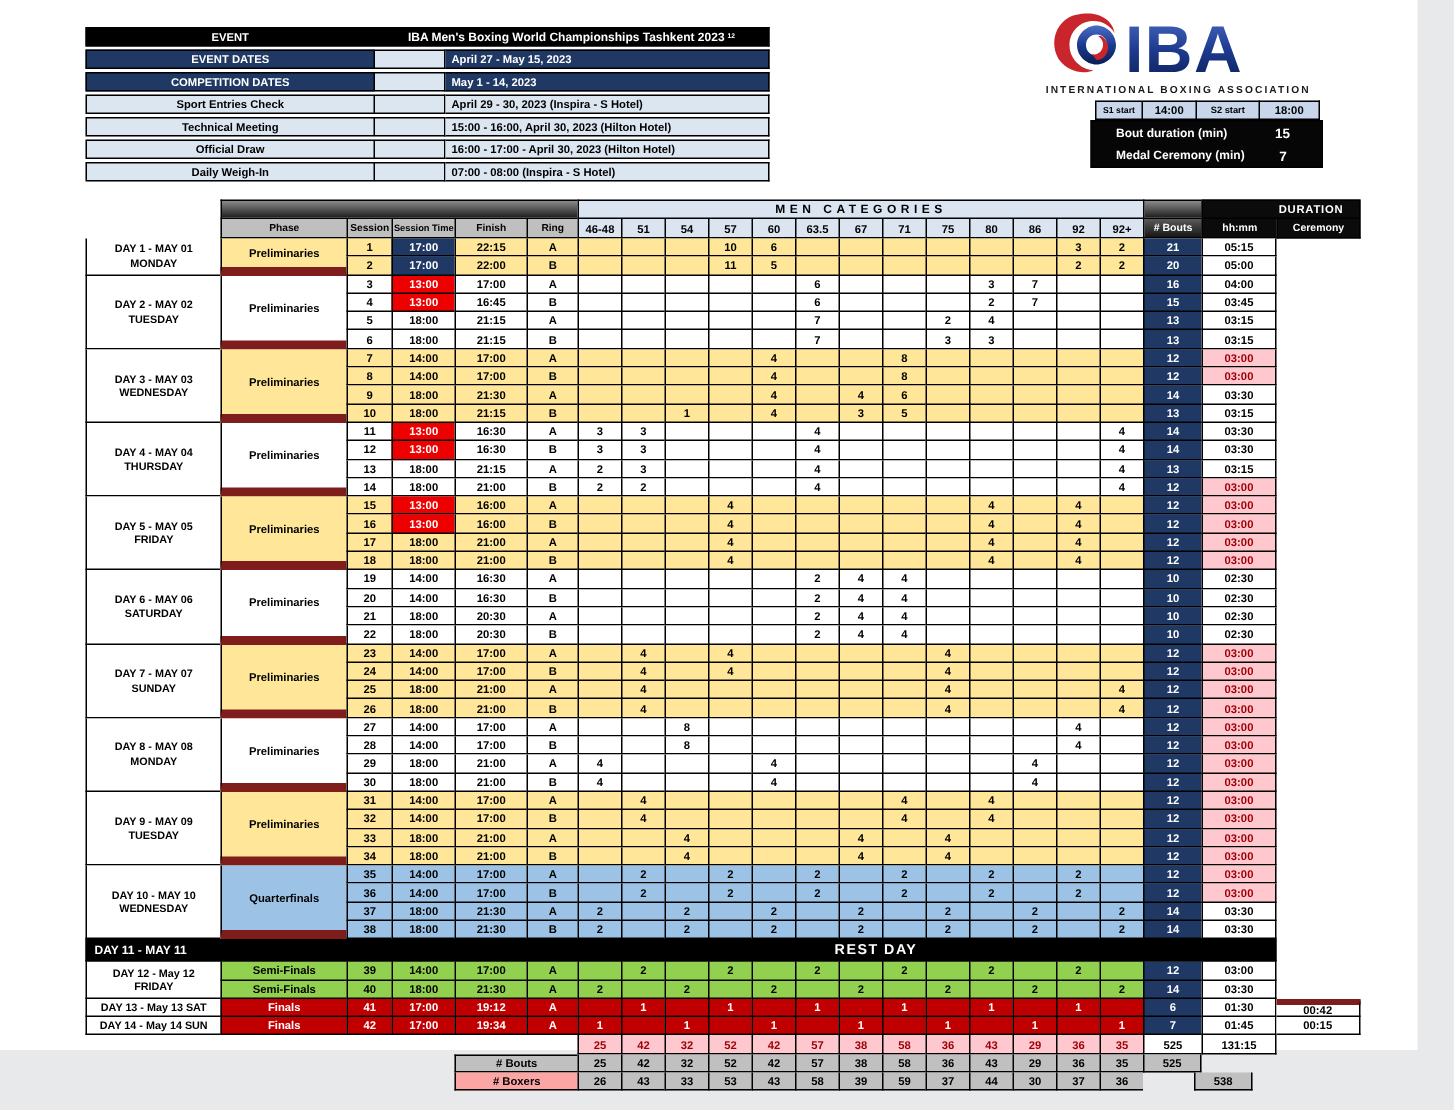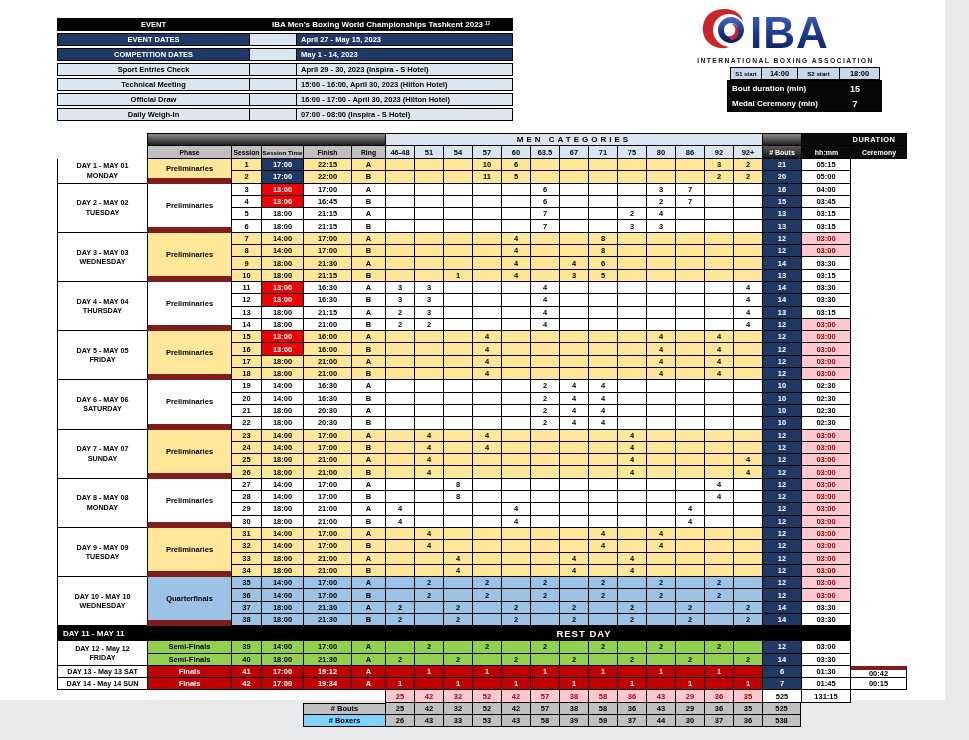--- a/index.html
+++ b/index.html
@@ -24,21 +24,21 @@
   .logo{position:absolute;left:698px;top:6px;width:175px;height:50px;}
   .org{position:absolute;left:688px;top:57px;width:195px;text-align:center;font-size:6.8px;
     letter-spacing:1.4px;color:#1a1a1a;font-weight:bold;white-space:nowrap;}
   .stimes{position:absolute;left:730px;top:67px;display:flex;height:13px;}
   .st{box-sizing:border-box;border:1px solid #000;border-left:none;background:#c7d6ea;display:flex;
     align-items:center;justify-content:center;font-weight:bold;font-size:7.5px;}
   .st:first-child{border-left:1px solid #000;}
   .st.lbl{font-size:5.8px;}
   .blackbox{position:absolute;left:727px;top:80px;width:153px;background:#060606;border:1px solid #000;}
   .bb-row{height:15px;display:flex;align-items:center;color:#fff;font-weight:bold;}
-  .bb-label{padding-left:4px;font-size:8px;flex:1;white-space:nowrap;}
+  .bb-label{padding-left:16px;font-size:8px;flex:1;white-space:nowrap;}
   .bb-value{width:52px;text-align:center;font-size:9px;}
 
   
   .schedule{position:absolute;left:57px;top:133px;width:850px;}
   .hrow{display:flex;height:13px;}
   .hc{box-sizing:border-box;display:flex;align-items:center;justify-content:center;
     font-weight:bold;overflow:hidden;white-space:nowrap;}
   .hsp{background:transparent;}
   .darkbar{background:linear-gradient(180deg,#8a8a8a,#1e1e1e);border:1px solid #000;border-right:none;}
   .mencat{background:#dbe5f1;border:1px solid #000;border-right:none;color:#000;font-size:8px;letter-spacing:3px;}
@@ -1272,29 +1272,29 @@
       <div class="c w-cat" style="background: rgb(192, 192, 192);">58</div>
       <div class="c w-cat" style="background: rgb(192, 192, 192);">36</div>
       <div class="c w-cat" style="background: rgb(192, 192, 192);">43</div>
       <div class="c w-cat" style="background: rgb(192, 192, 192);">29</div>
       <div class="c w-cat" style="background: rgb(192, 192, 192);">36</div>
       <div class="c w-cat" style="background: rgb(192, 192, 192);">35</div>
       <div class="c w-bouts brr" style="background: rgb(192, 192, 192);">525</div>
     </div>
     <div class="trow">
       <div class="tsp w-left246"></div>
-      <div class="c w-label" style="background: #7dd3fc;"># Boxers</div>
+      <div class="c w-label" style="background: #fca5a5;"># Boxers</div>
       <div class="c w-cat" style="background: rgb(192, 192, 192);">26</div>
       <div class="c w-cat" style="background: rgb(192, 192, 192);">43</div>
       <div class="c w-cat" style="background: rgb(192, 192, 192);">33</div>
       <div class="c w-cat" style="background: rgb(192, 192, 192);">53</div>
       <div class="c w-cat" style="background: rgb(192, 192, 192);">43</div>
       <div class="c w-cat" style="background: rgb(192, 192, 192);">58</div>
       <div class="c w-cat" style="background: rgb(192, 192, 192);">39</div>
       <div class="c w-cat" style="background: rgb(192, 192, 192);">59</div>
       <div class="c w-cat" style="background: rgb(192, 192, 192);">37</div>
       <div class="c w-cat" style="background: rgb(192, 192, 192);">44</div>
       <div class="c w-cat" style="background: rgb(192, 192, 192);">30</div>
       <div class="c w-cat" style="background: rgb(192, 192, 192);">37</div>
       <div class="c w-cat" style="background: rgb(192, 192, 192);">36</div>
-      <div class="c w-bouts brr" style="background: rgb(192, 192, 192);">538</div>
+      <div class="c w-bouts brr" style="background: rgb(192, 192, 192); margin-left: 34px;">538</div>
     </div>
   </div>
 
 </body></html>

